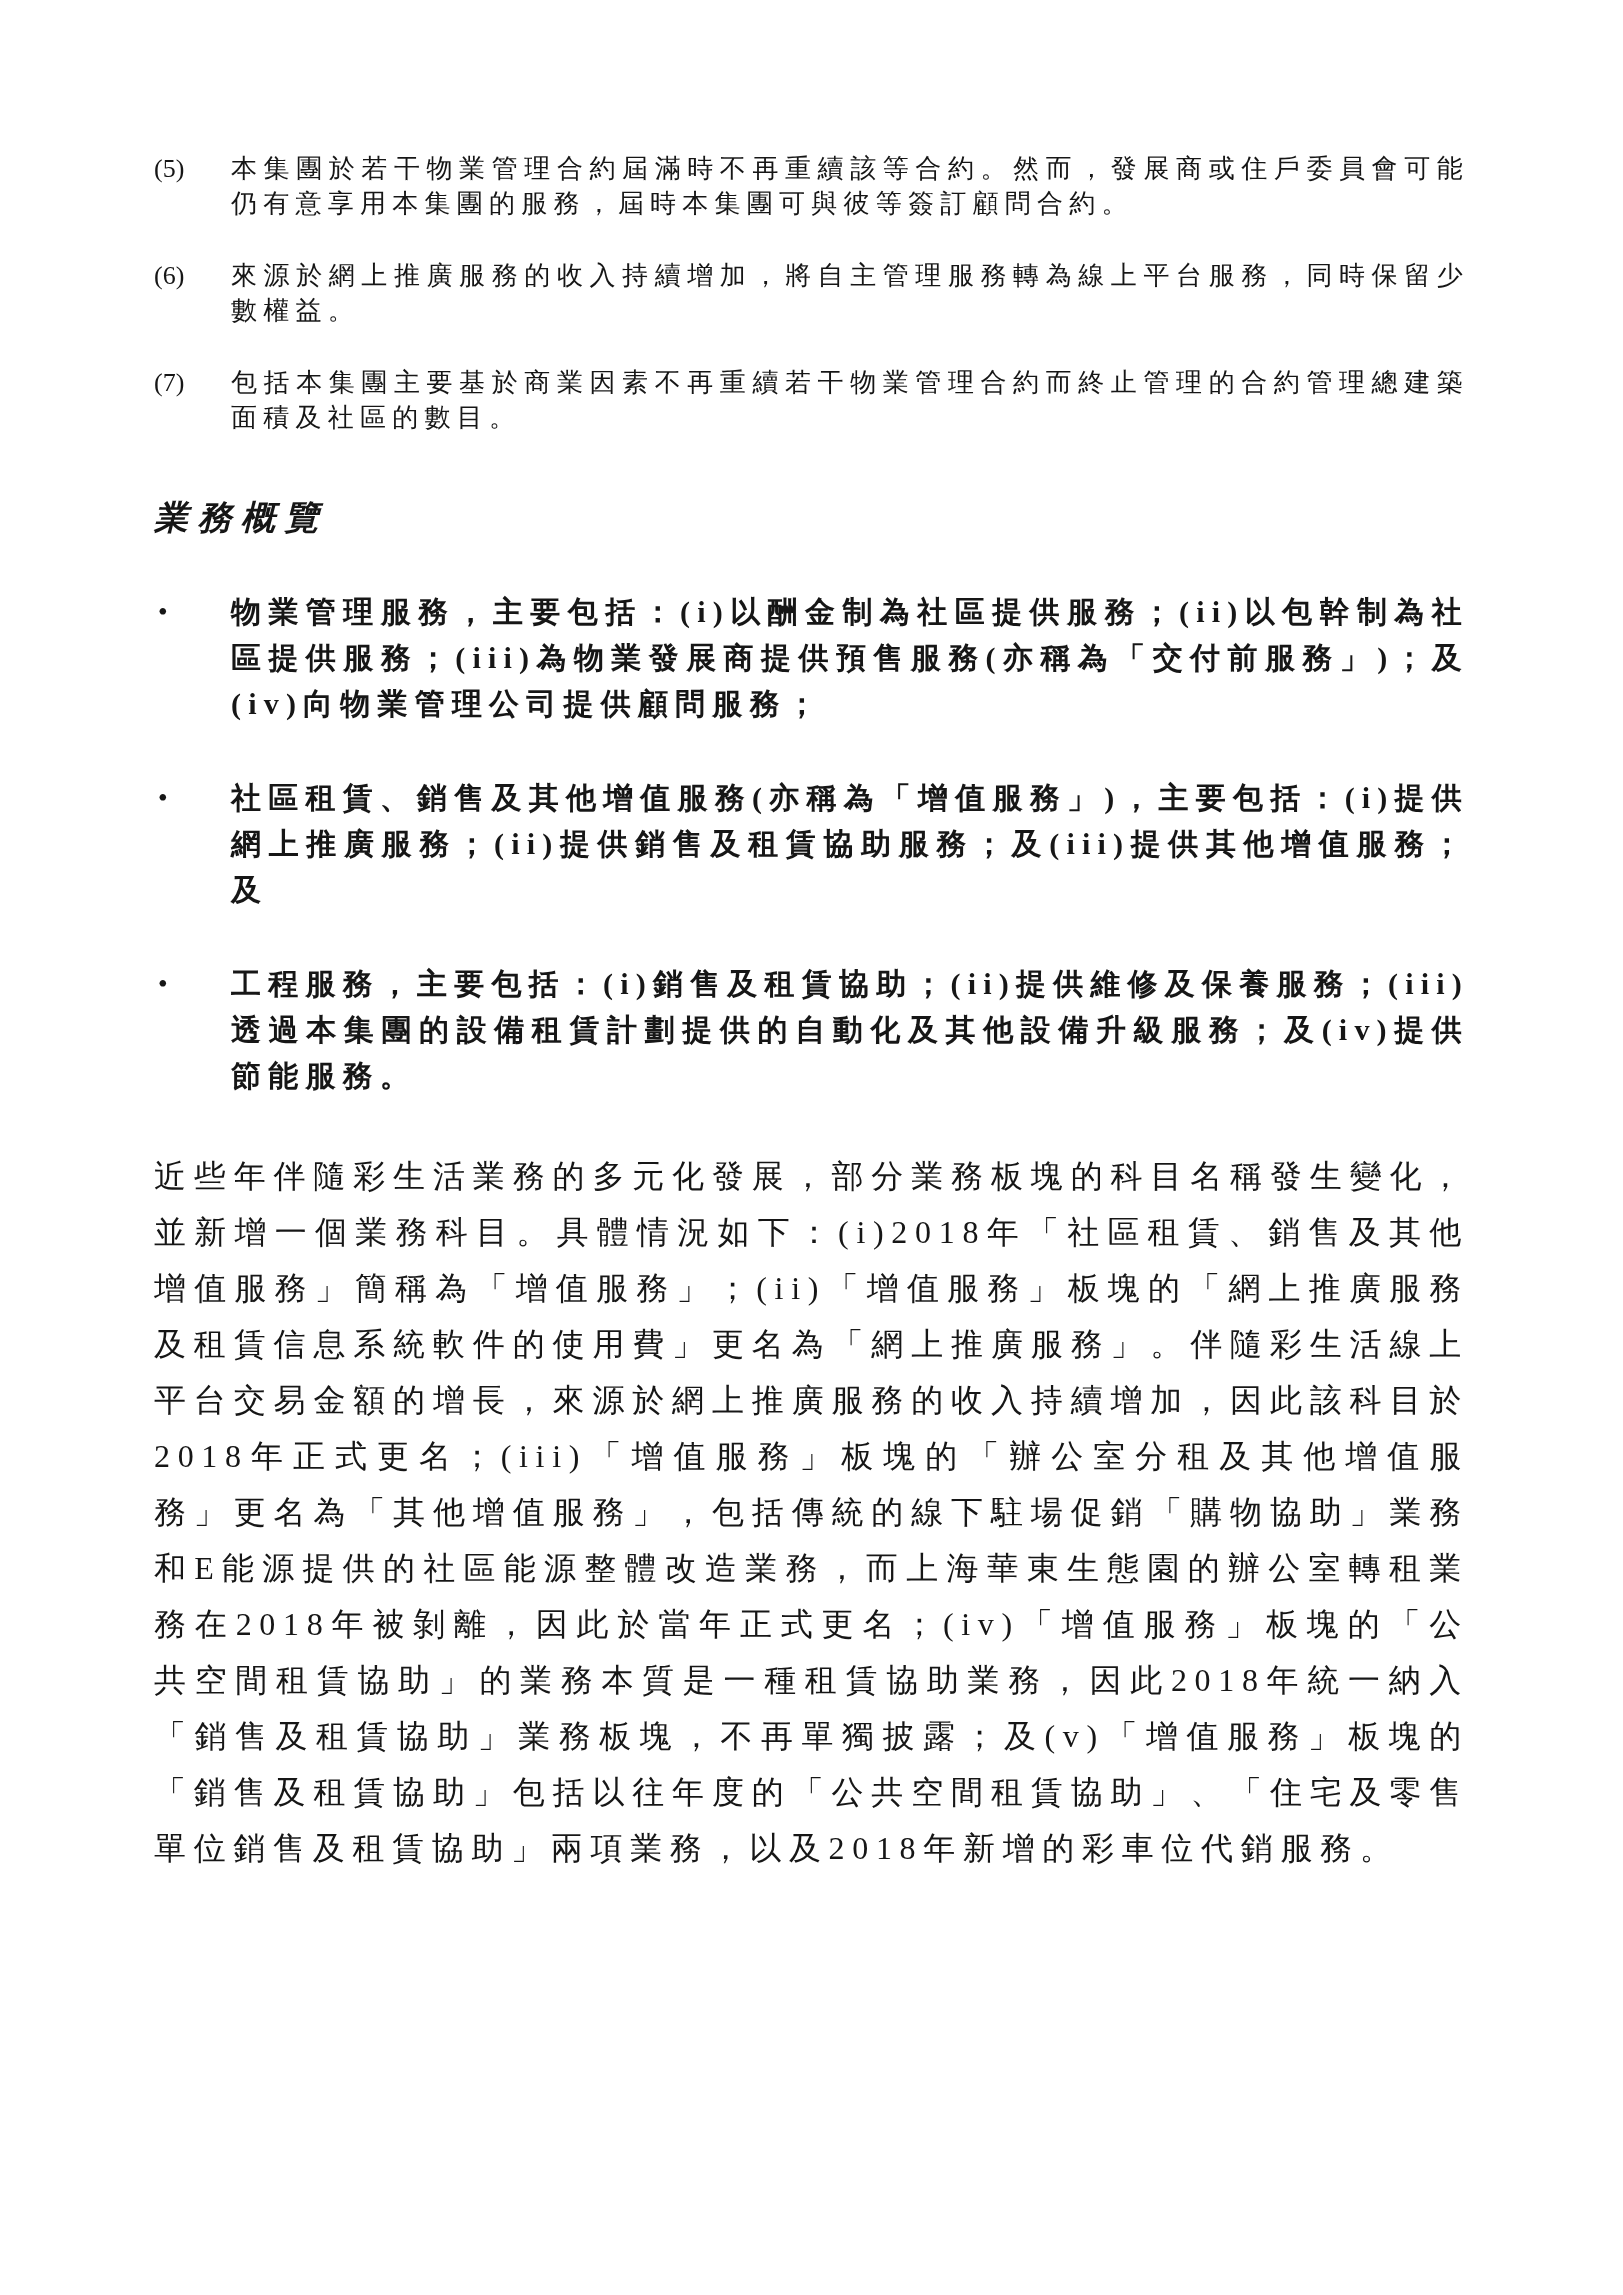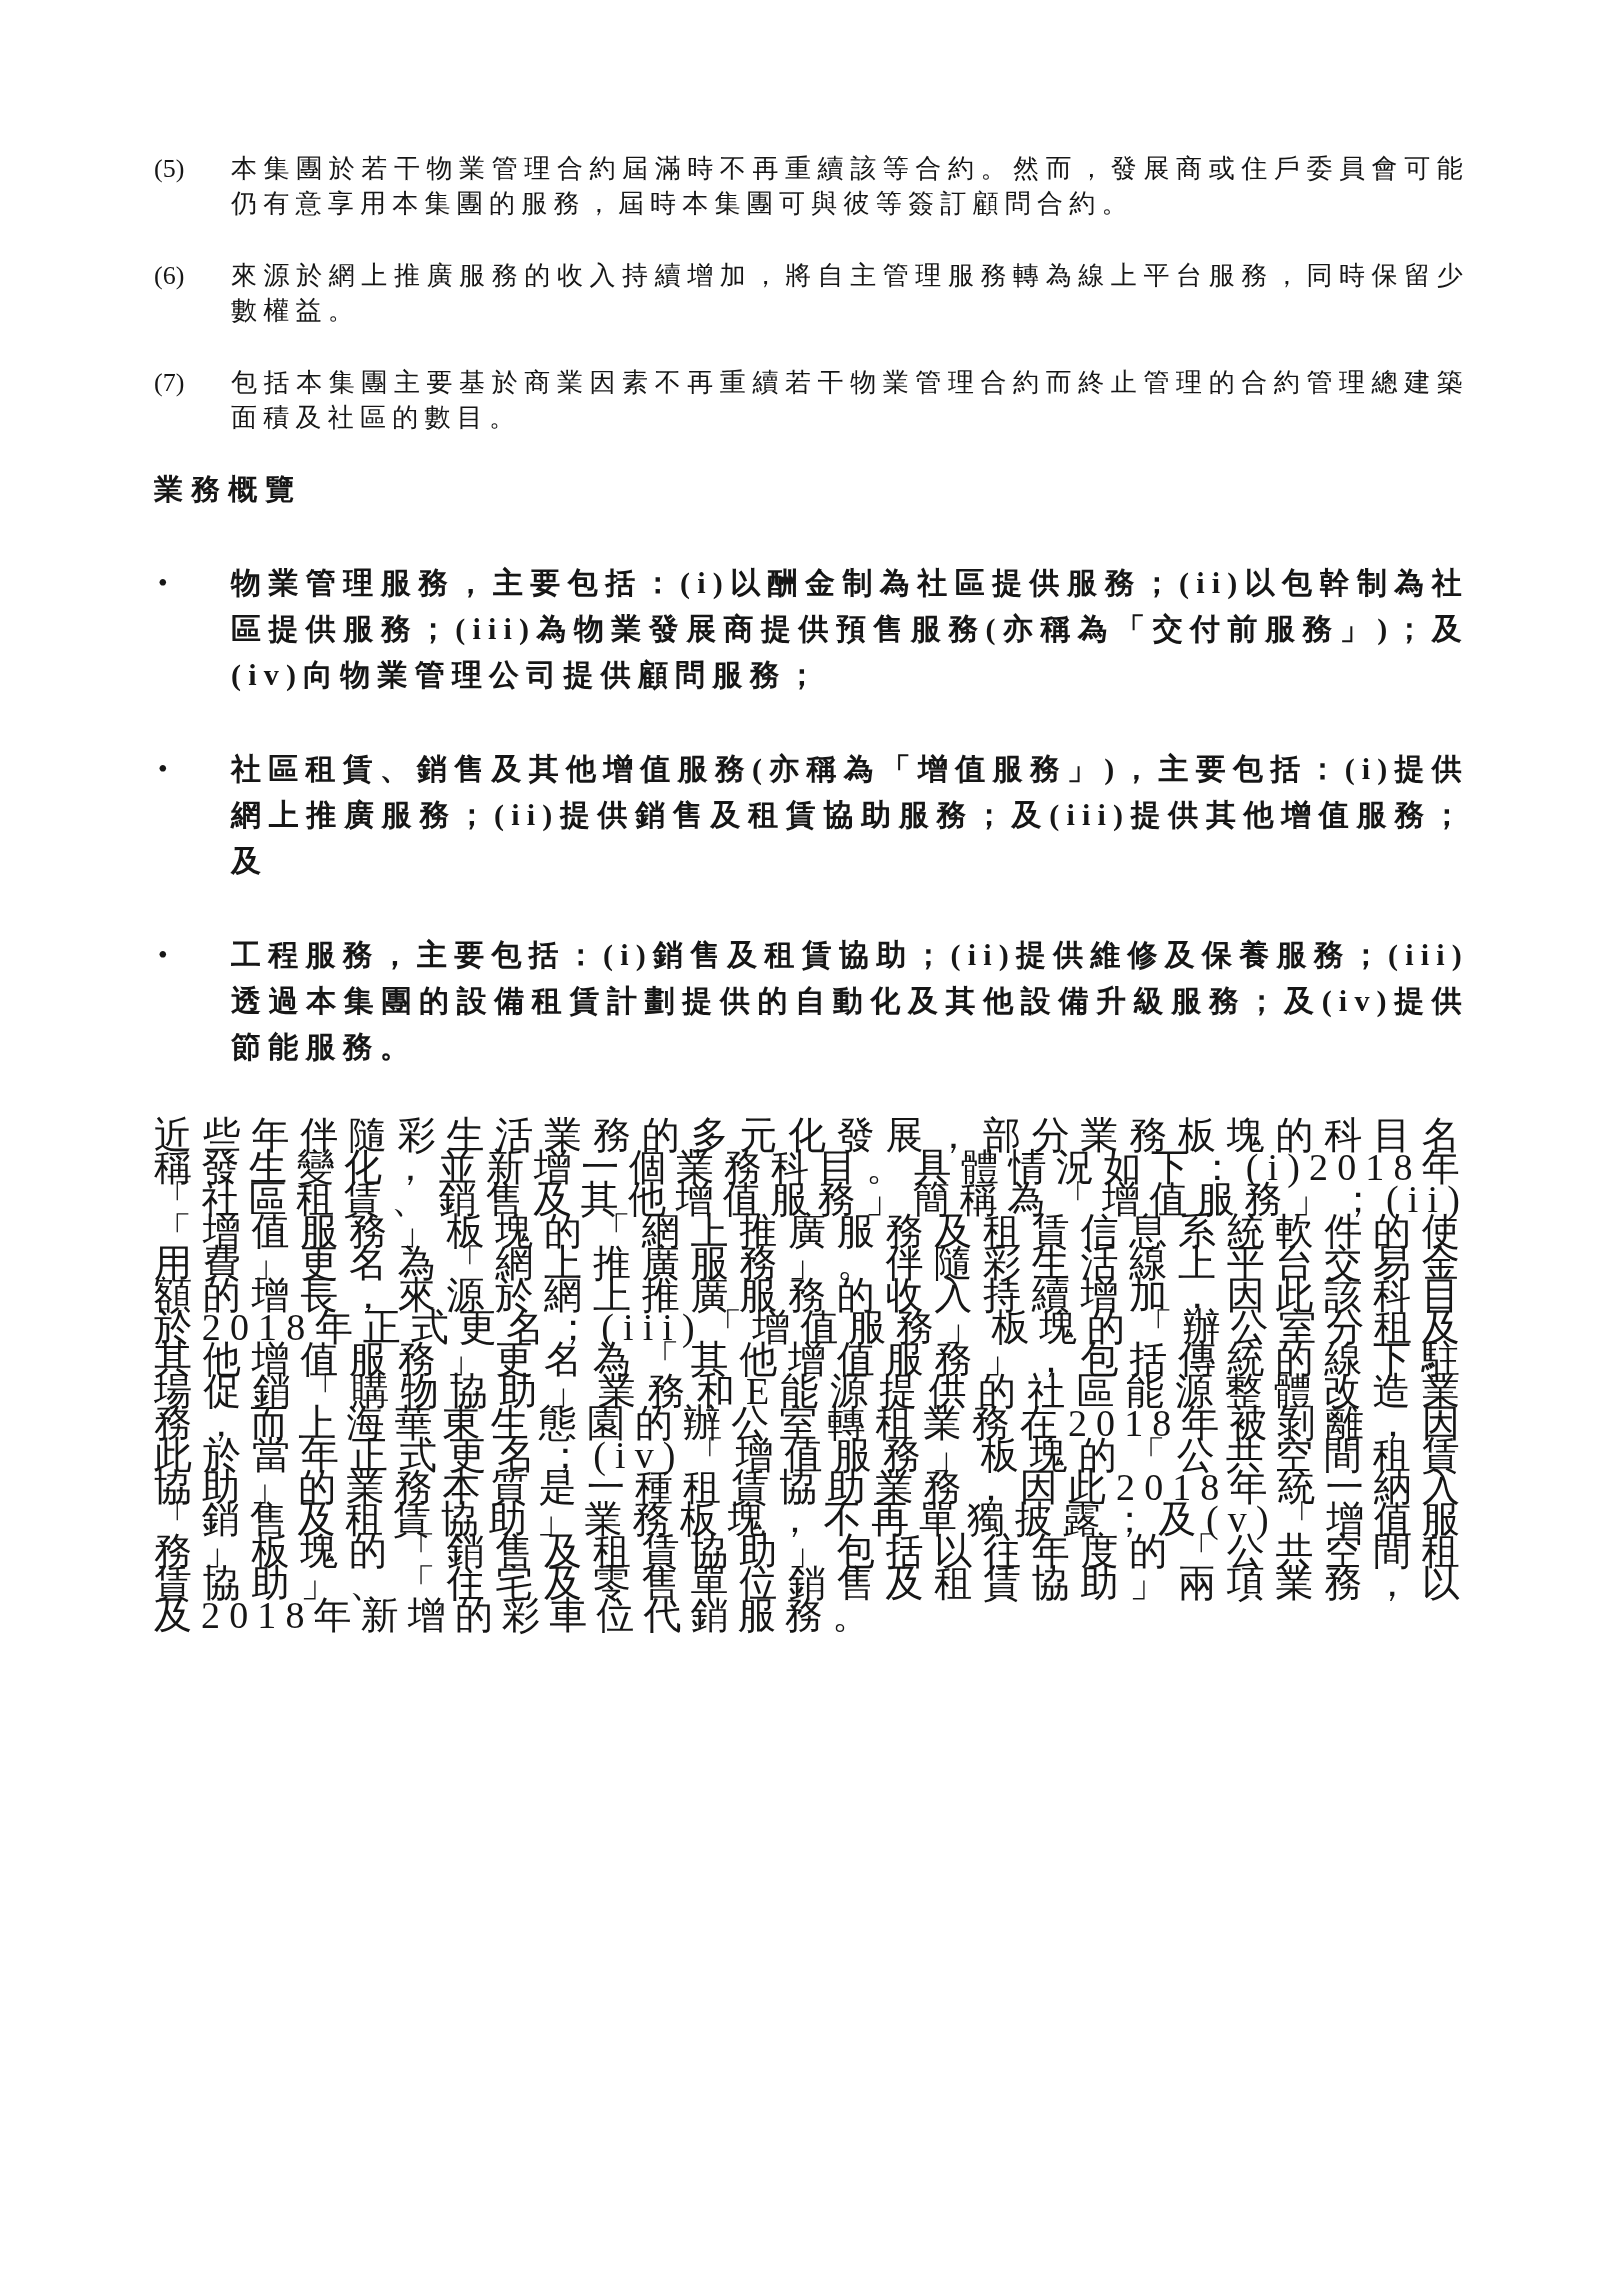--- a/index.html
+++ b/index.html
@@ -32,25 +32,26 @@
   }
   .note + .note { margin-top: 37px; }
   .note-label {
     flex: 0 0 77px;
     letter-spacing: 0;
   }
   .note-text { flex: 1 1 auto; }
 
   
   .heading {
-    margin-top: 31px;
-    font-size: 29px;
+    margin-top: 60px;
+    font-size: 34px;
     line-height: 46px;
     font-weight: bold;
     letter-spacing: 0.28em;
+    font-style: italic;
   }
   .intro {
     margin-top: 44px;
     font-size: 30px;
     line-height: 46px;
     letter-spacing: 0.24em;
   }
 
   
   .bullet {
@@ -66,22 +67,22 @@
     flex: 0 0 77px;
     padding-left: 3.9px;
     letter-spacing: 0;
     font-size: 27.5px;
   }
   .bullet-text { flex: 1 1 auto; font-weight: bold; }
 
   
   .paragraph {
     margin-top: 49px;
-    font-size: 38px;
-    line-height: 32px;
+    font-size: 32px;
+    line-height: 56px;
     letter-spacing: 0.24em;
     text-align: justify;
     text-justify: inter-character;
   }
 
   
   .page-number {
     position: absolute;
     left: 0;
     right: 0;

